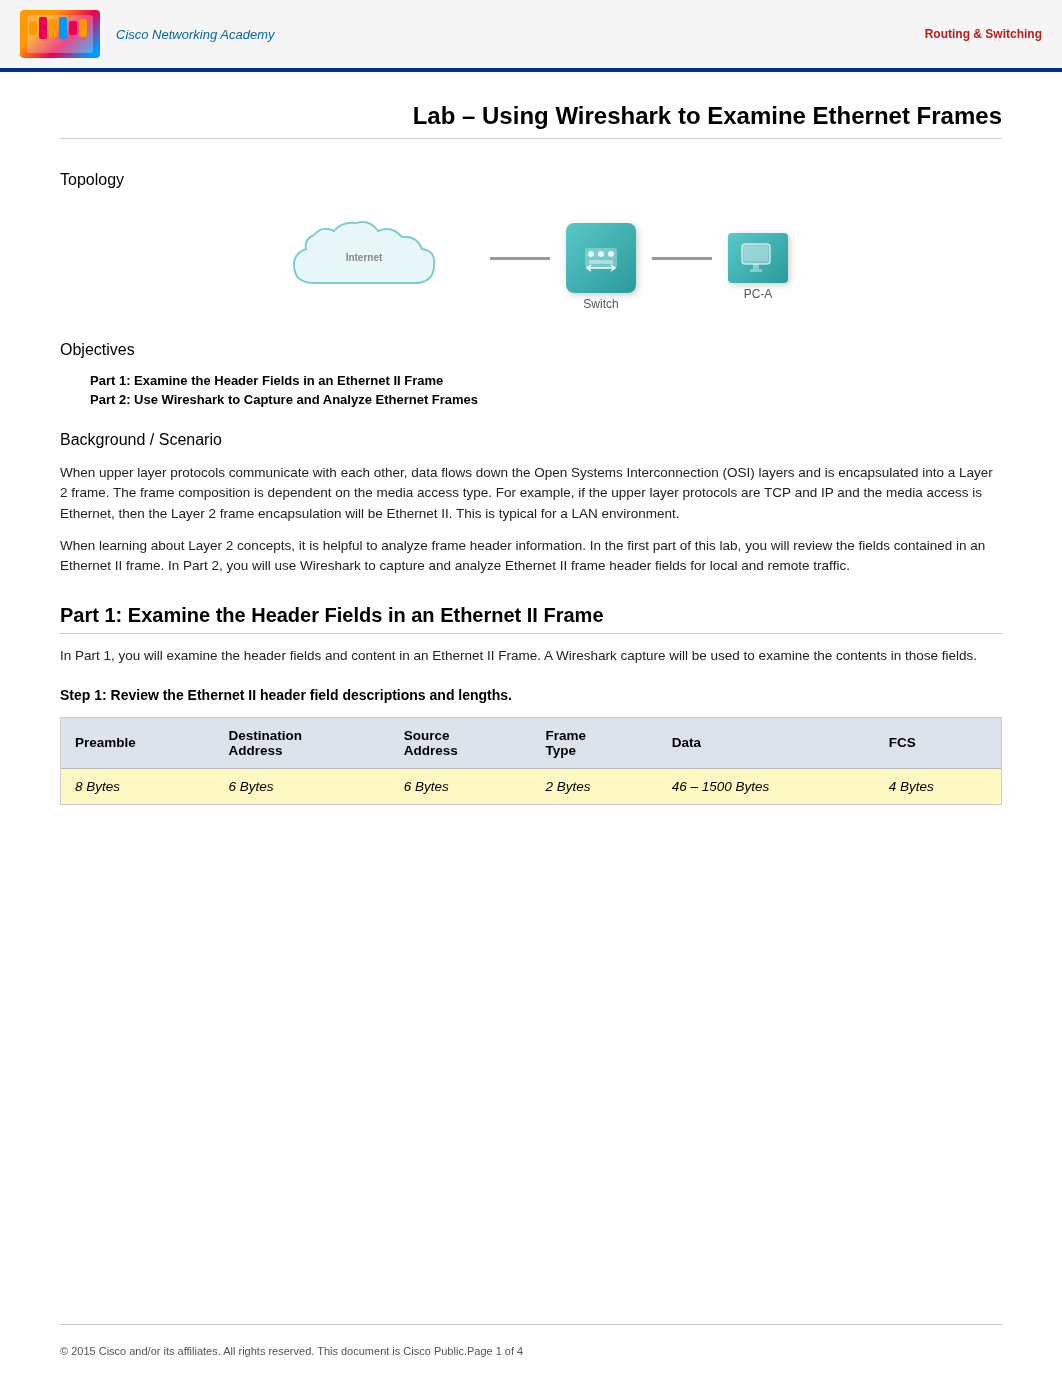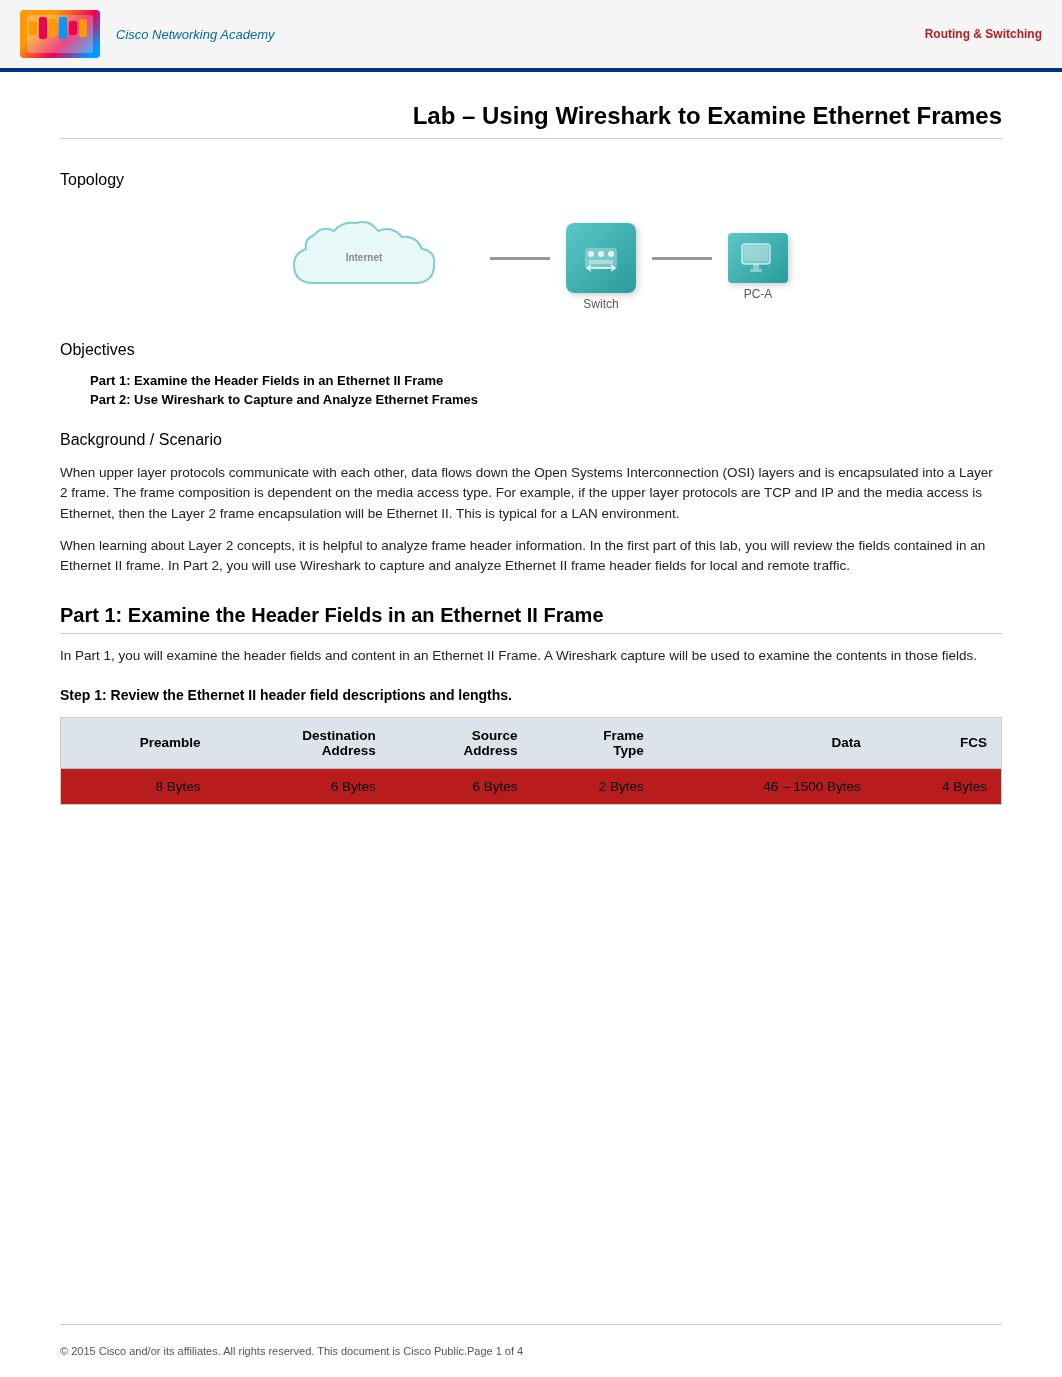--- a/index.html
+++ b/index.html
@@ -192,33 +192,34 @@
       border: 1px solid #ccc;
       padding: 0;
       margin-bottom: 30px;
     }
     .ethernet-table {
       width: 100%;
       border-collapse: collapse;
     }
     .ethernet-table th, .ethernet-table td {
       padding: 10px 14px;
-      text-align: right;
+      text-align: left;
       font-size: 13.5px;
     }
     .ethernet-table thead tr {
       background: #dde3ea;
     }
     .ethernet-table thead th {
       font-weight: bold;
       color: #000;
       border-bottom: 1px solid #bbb;
     }
     .ethernet-table tbody tr {
-      background: #b91c1c;
+      background: #fef9c3;
+      font-style: italic;
     }
     .ethernet-table tbody td {
       border-top: 1px solid #ddd;
     }
 
     
     .page-footer {
       position: absolute;
       bottom: 20px;
       left: 60px;

